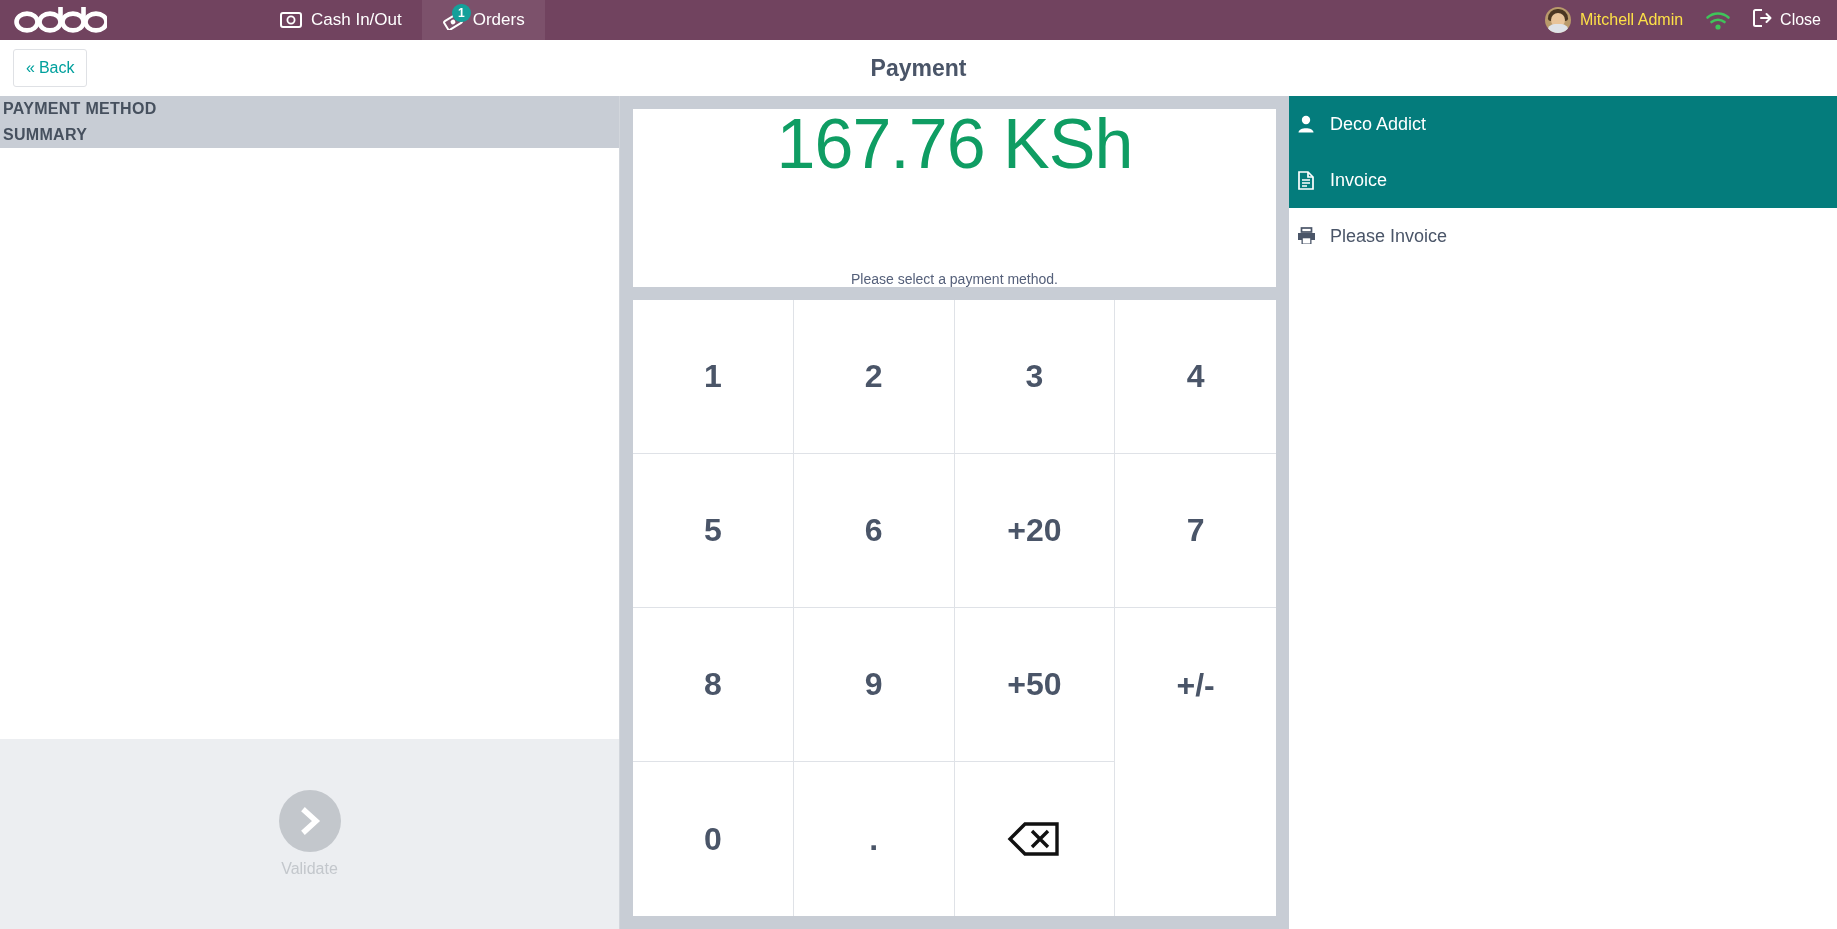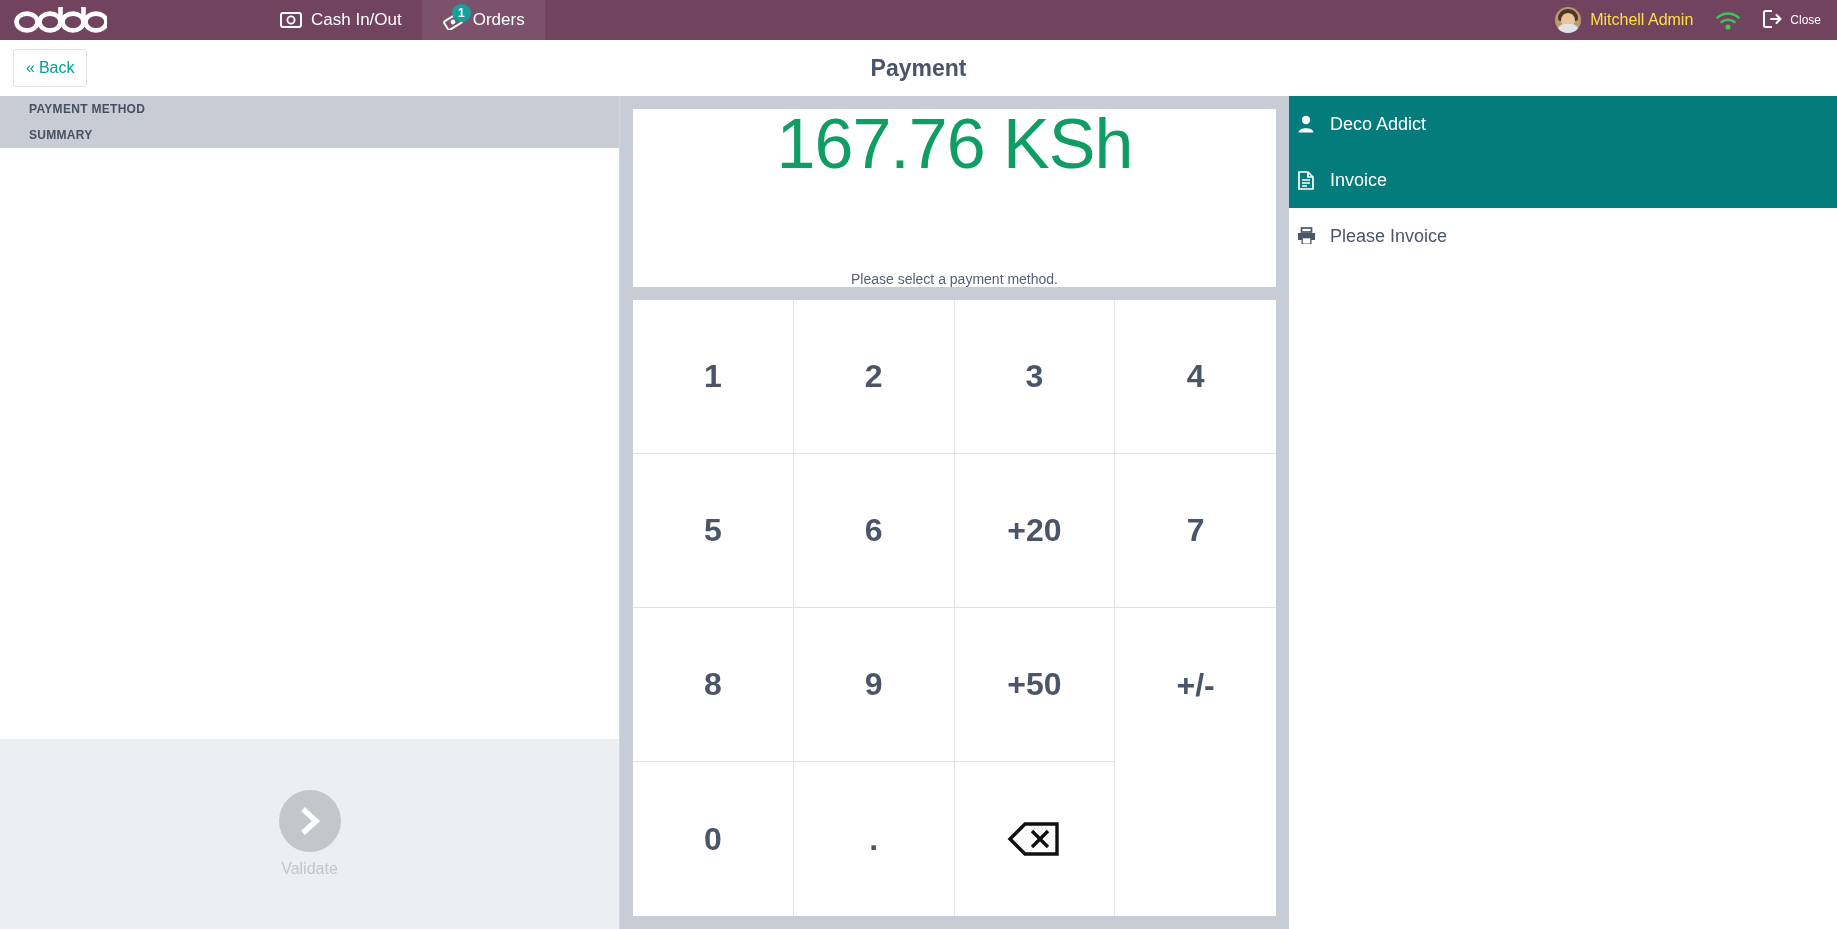--- a/index.html
+++ b/index.html
@@ -120,21 +120,21 @@
   .avatar .body {
     position:absolute; left:2px; bottom:0; width:22px; height:9px;
     background:#dfe3e8; border-radius:8px 8px 0 0;
   }
   .user-name { font-size: 16px; color:#fde047; }
 
   .wifi-icon svg { display:block; }
 
   .close-btn {
     display:flex; align-items:center; gap:8px;
-    font-size:12px; color:#ffffff; cursor:pointer;
+    font-size:16px; color:#ffffff; cursor:pointer;
   }
 
   
   .subheader {
     height: 56px;
     flex: 0 0 56px;
     background: #ffffff;
     position: relative;
     display: flex;
     align-items: center;
@@ -177,24 +177,24 @@
     background: #ffffff;
     border-right: 1px solid #d2d6dc;
     display: flex;
     flex-direction: column;
     min-height: 0;
   }
 
   .section-head {
     background: #c8cdd5;
     color: #46505e;
-    font-size: 12px;
+    font-size: 16px;
     font-weight: bold;
     letter-spacing: 0.3px;
-    padding: 7px 29px;
+    padding: 7px 3px;
     flex: 0 0 auto;
     height: 26px;
     display:flex; align-items:center;
   }
 
   .pm-list { flex: 0 0 auto; }
   .pm-row {
     height: 67px;
     display: flex;
     align-items: center;

